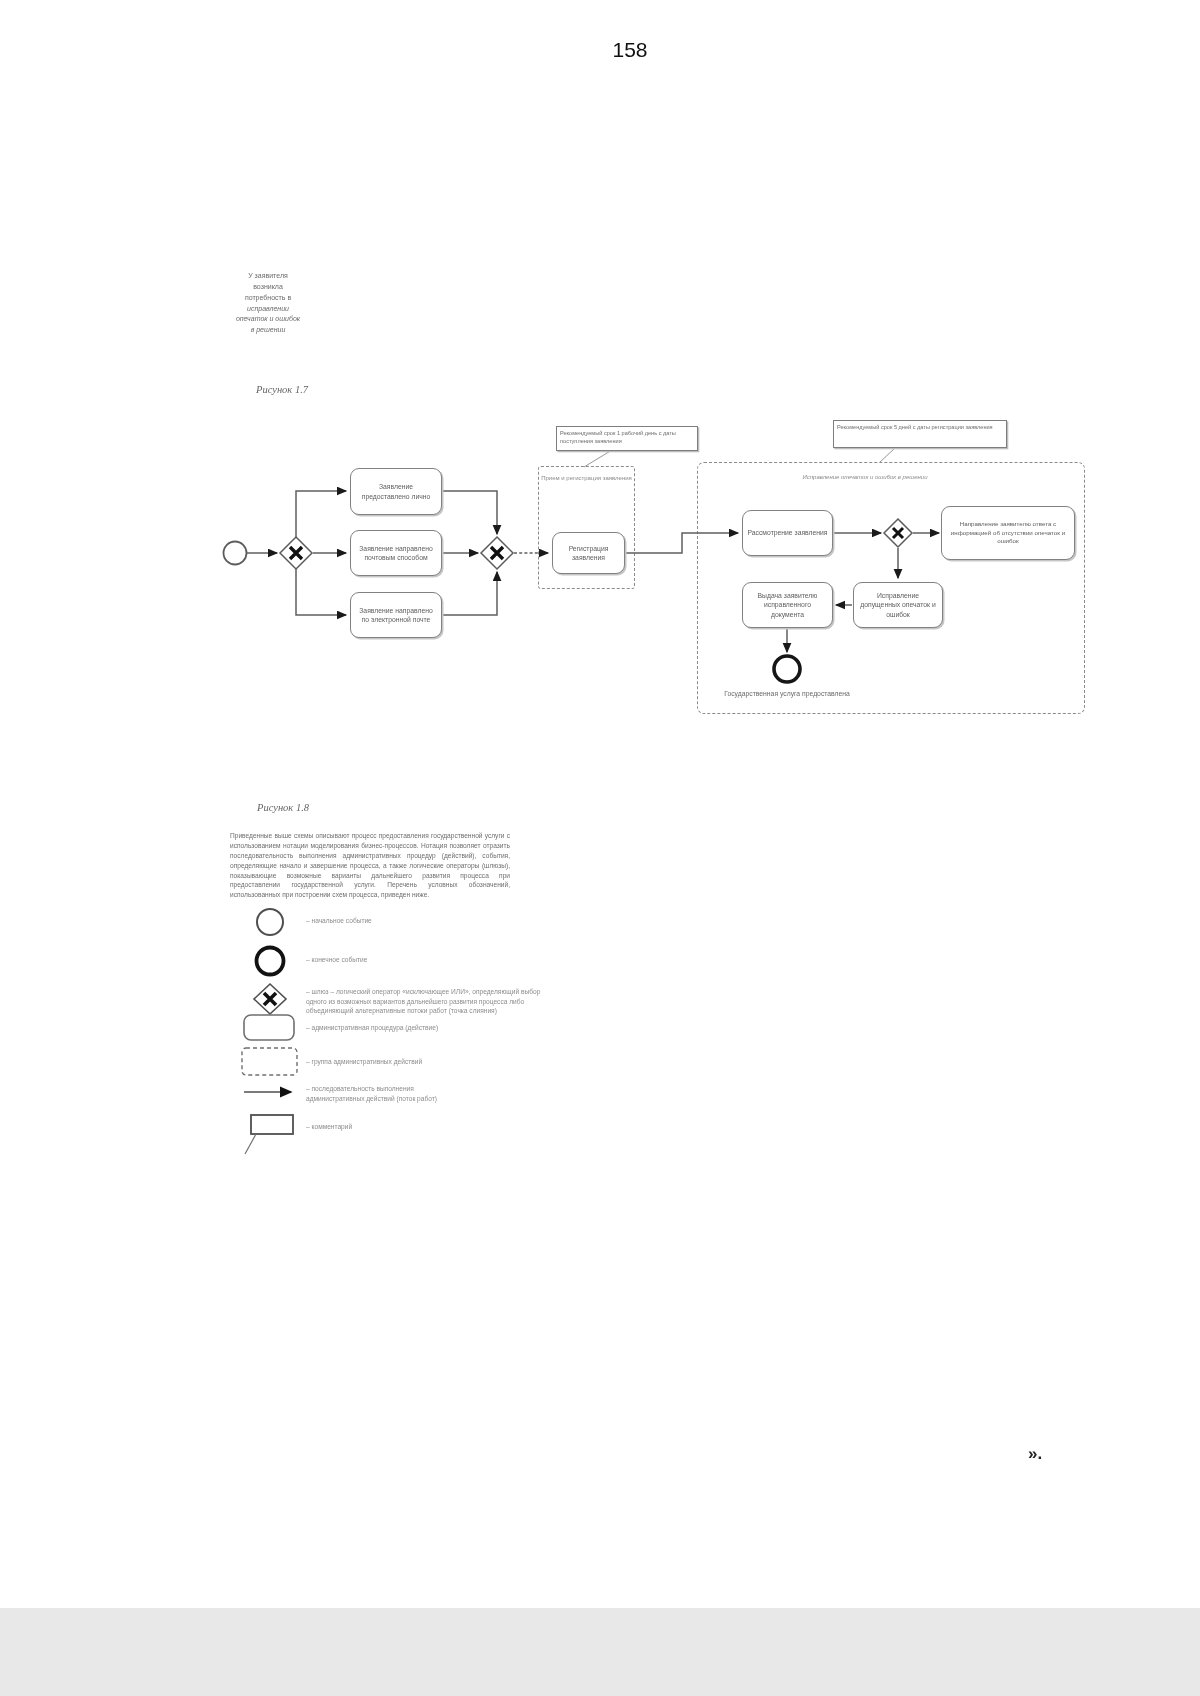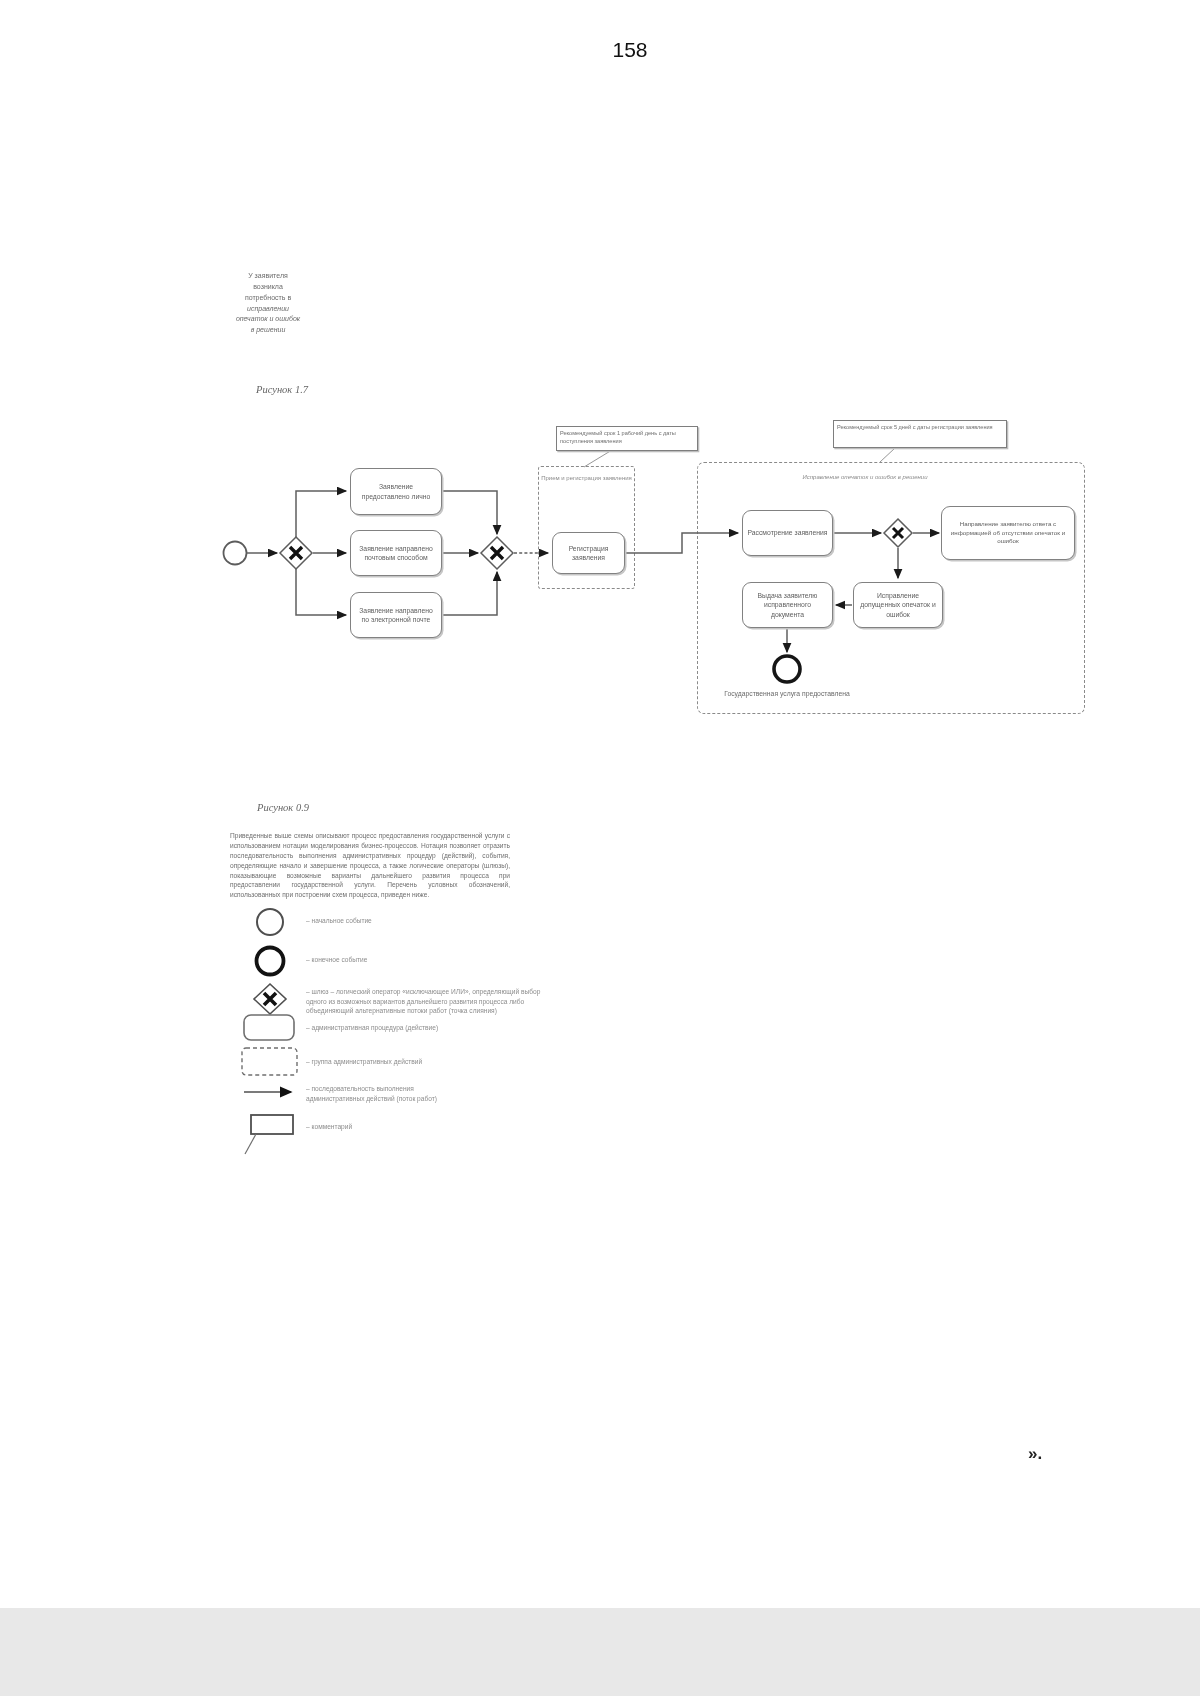--- a/index.html
+++ b/index.html
@@ -120,21 +120,21 @@
   <div class="abs task" style="left:350px;top:530px;width:92px;height:46px;">Заявление направлено почтовым способом</div>
   <div class="abs task" style="left:350px;top:592px;width:92px;height:46px;">Заявление направлено по электронной почте</div>
   <div class="abs task" style="left:552px;top:532px;width:73px;height:42px;">Регистрация заявления</div>
   <div class="abs task" style="left:742px;top:510px;width:91px;height:46px;">Рассмотрение заявления</div>
   <div class="abs task" style="left:941px;top:506px;width:134px;height:54px;font-size:6.2px;">Направление заявителю ответа с информацией об отсутствии опечаток и ошибок</div>
   <div class="abs task" style="left:853px;top:582px;width:90px;height:46px;">Исправление допущенных опечаток и ошибок</div>
   <div class="abs task" style="left:742px;top:582px;width:91px;height:46px;">Выдача заявителю исправленного документа</div>
 
   <div class="abs event-label" style="left:722px;top:689px;width:130px;">Государственная услуга предоставлена</div>
 
-  <div class="abs fig-caption caption-18">Рисунок 0.9</div>
+  <div class="abs fig-caption caption-18">Рисунок 1.8</div>
 
   <div class="abs para-18">Приведенные выше схемы описывают процесс предоставления государственной услуги с использованием нотации моделирования бизнес-процессов. Нотация позволяет отразить последовательность выполнения административных процедур (действий), события, определяющие начало и завершение процесса, а также логические операторы (шлюзы), показывающие возможные варианты дальнейшего развития процесса при предоставлении государственной услуги. Перечень условных обозначений, использованных при построении схем процесса, приведен ниже.</div>
 
   <div class="abs legend-row" style="left:234px;top:905px;width:330px;">
     <div class="legend-symbol">
       <svg width="34" height="34" viewBox="0 0 34 34">
           <circle cx="17" cy="17" r="13" fill="#fff" stroke="#4f4f4f" stroke-width="2"></circle>
         </svg>
     </div>
     <div class="legend-label" style="margin-top:9px;">– начальное событие</div>

